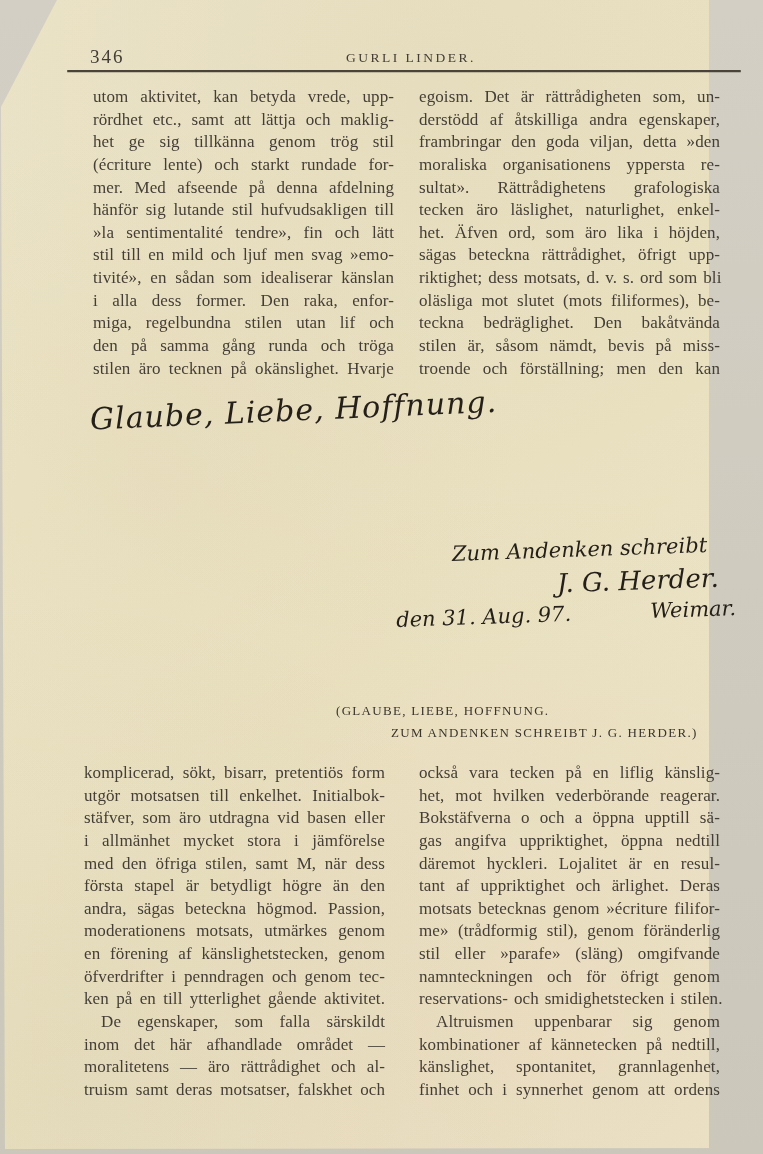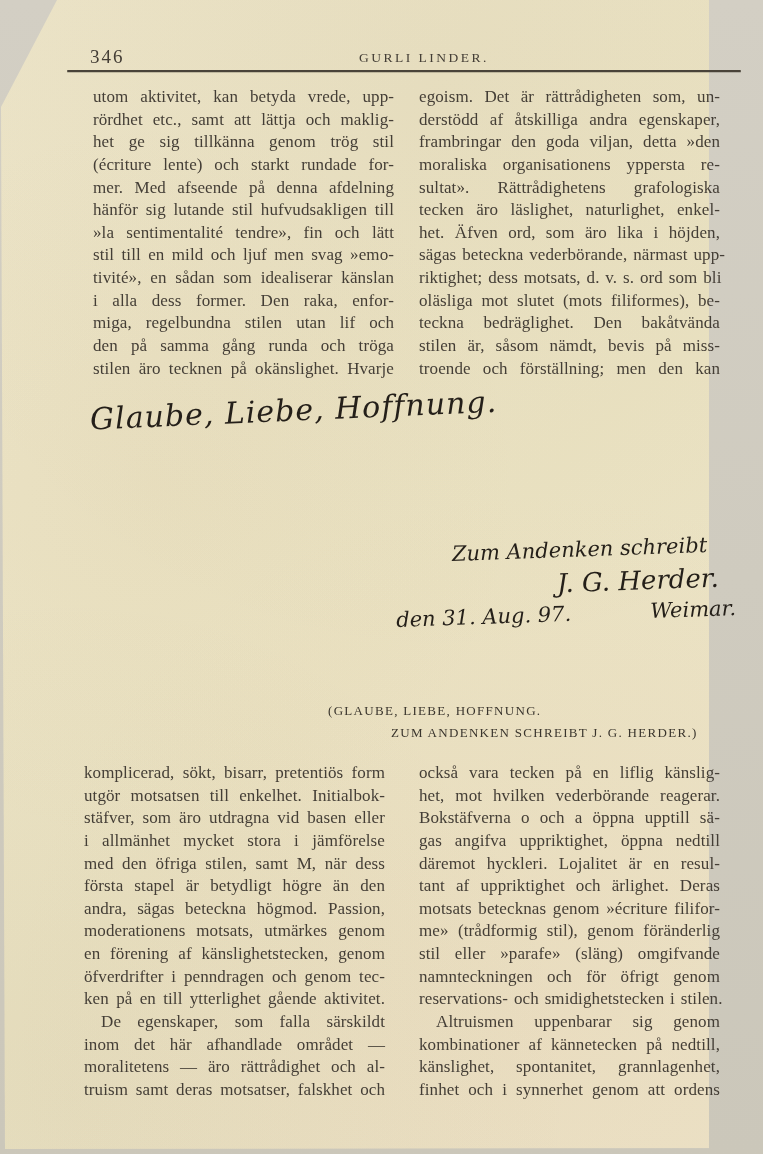--- a/index.html
+++ b/index.html
@@ -18,21 +18,21 @@
       radial-gradient(circle at 76% 88%, rgba(214,166,140,0.10), transparent 46%),
       radial-gradient(circle at 62% 8%, rgba(130,105,60,0.05), transparent 50%),
       radial-gradient(circle at 10% 95%, rgba(120,100,70,0.06), transparent 40%),
       linear-gradient(135deg,#ece4c8 0%,#eae2c2 55%,#ece3c7 100%);
   }
   .pagenum{
     position:absolute;left:90px;top:46px;
     font-size:19px;letter-spacing:2px;color:#433d35;
   }
   .running{
-    position:absolute;left:359px;top:50px;
+    position:absolute;left:346px;top:50px;
     font-size:13.5px;letter-spacing:2.5px;color:#433d35;
   }
   .rule{
     position:absolute;left:67px;top:70px;width:674px;height:2px;
     background:#494339;border-radius:1px;
     box-shadow:0 1px 0 rgba(73,67,57,0.25);
   }
   .col{position:absolute;width:301px;color:#443e36;font-size:17px;}
   .col .line{
     height:22.63px;line-height:22.63px;white-space:nowrap;
@@ -49,21 +49,21 @@
   }
   .hw1{
     left:90px;top:394px;width:345px;font-size:30px;
     transform:rotate(-2.5deg);letter-spacing:1px;white-space:nowrap;
   }
   .hw2{left:395px;top:538px;width:340px;transform:rotate(-2deg);}
   .hw2 .l1{margin-left:58px;font-size:21px;white-space:nowrap;}
   .hw2 .l2{margin-left:162px;font-size:26px;margin-top:6px;white-space:nowrap;}
   .hw2 .l3{display:flex;justify-content:space-between;font-size:21px;margin-top:4px;}
   .caption{position:absolute;color:#3a352d;font-size:13px;letter-spacing:1.3px;white-space:nowrap;}
-  .cap1{left:328px;top:703px;}
+  .cap1{left:336px;top:703px;}
   .cap2{left:391px;top:725px;}
 </style>
 </head>
 <body>
 
 <div class="scan">
   <div class="page">
 
     <span class="pagenum">346</span>
     <span class="running">GURLI LINDER.</span>
@@ -86,21 +86,21 @@
       </div>
 
     <div class="col tr">
         <div class="line">egoism.  Det är rättrådigheten som, un-</div>
         <div class="line">derstödd af åtskilliga andra egenskaper,</div>
         <div class="line">frambringar den goda viljan, detta »den</div>
         <div class="line">moraliska organisationens yppersta re-</div>
         <div class="line">sultat».  Rättrådighetens grafologiska</div>
         <div class="line">tecken äro läslighet, naturlighet, enkel-</div>
         <div class="line">het.  Äfven ord, som äro lika i höjden,</div>
-        <div class="line">sägas beteckna vederbörande, närmast upp-</div>
+        <div class="line">sägas beteckna rättrådighet, öfrigt upp-</div>
         <div class="line">riktighet; dess motsats, d. v. s. ord som bli</div>
         <div class="line">oläsliga mot slutet (mots filiformes), be-</div>
         <div class="line">teckna bedräglighet.  Den bakåtvända</div>
         <div class="line">stilen är, såsom nämdt, bevis på miss-</div>
         <div class="line">troende och förställning; men den kan</div>
       </div>
 
     <div class="hw hw1">Glaube, Liebe, Hoffnung.</div>
 
     <div class="hw hw2">

